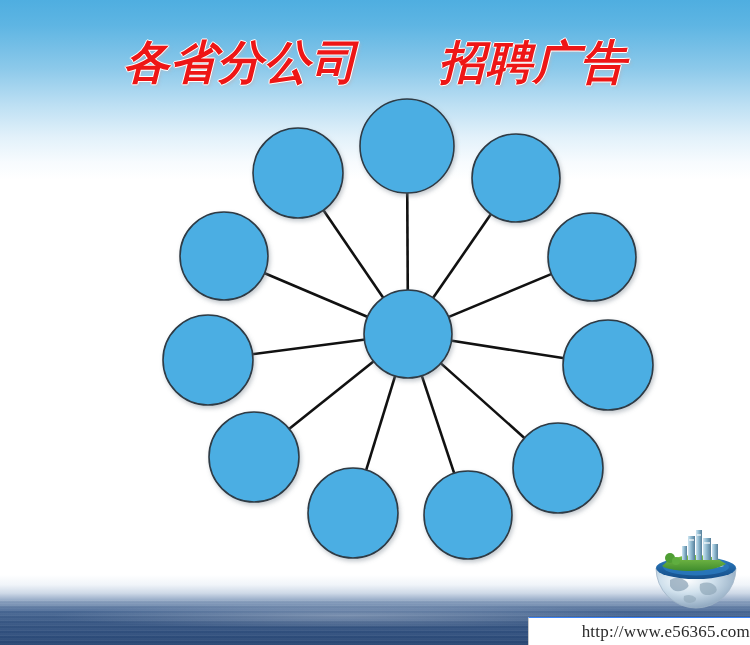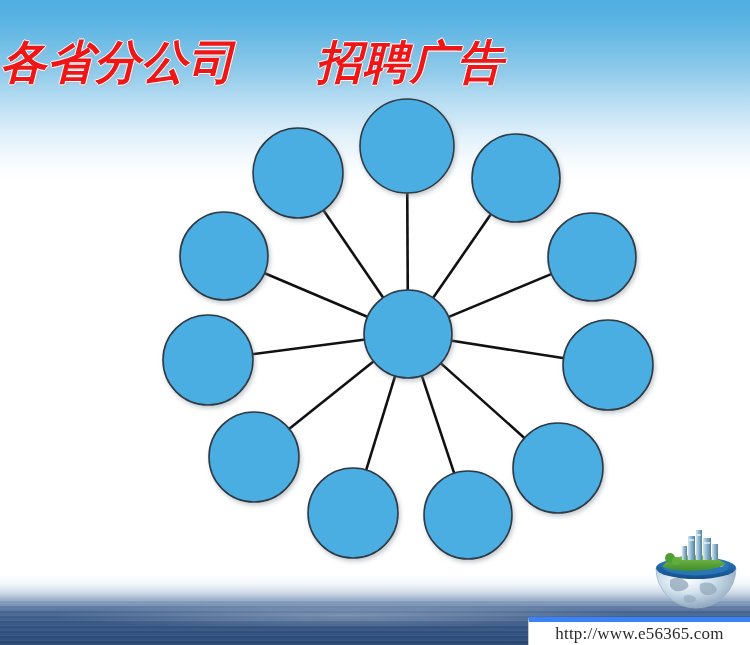--- a/index.html
+++ b/index.html
@@ -75,21 +75,21 @@
     background: radial-gradient(ellipse 420px 18px at 46% 50%,
         rgba(255,255,255,0.28) 0%, rgba(255,255,255,0) 70%);
   }
 
   
   .title-row {
     position: absolute;
     left: 0;
     top: 32px;
     width: 750px;
-    text-align: left;
+    text-align: center;
     white-space: nowrap;
   }
   .title-text {
     display: inline-block;
     font-family: "DejaVu Sans", "Liberation Sans", sans-serif;
     font-size: 46px;
     font-weight: bold;
     font-style: italic;
     letter-spacing: 1px;
     color: #EE1616;
@@ -130,26 +130,26 @@
   .logo svg { display:block; }
 
   
   .watermark {
     position: absolute;
     left: 528px;
     top: 617px;
     width: 222px;
     height: 28px;
     background: #ffffff;
-    border-top: 5px solid #3b82f6;
+    border-top: 1px solid #3b82f6;
     border-left: 1px solid #c9c9c9;
     box-sizing: border-box;
     display: flex;
     align-items: center;
-    justify-content: center;
+    justify-content: flex-end;
   }
   .watermark-text {
     font-family: "Liberation Serif", "DejaVu Serif", serif;
     font-size: 17px;
     color: #2b2b2b;
     letter-spacing: .2px;
   }
 </style>
 </head>
 <body>

